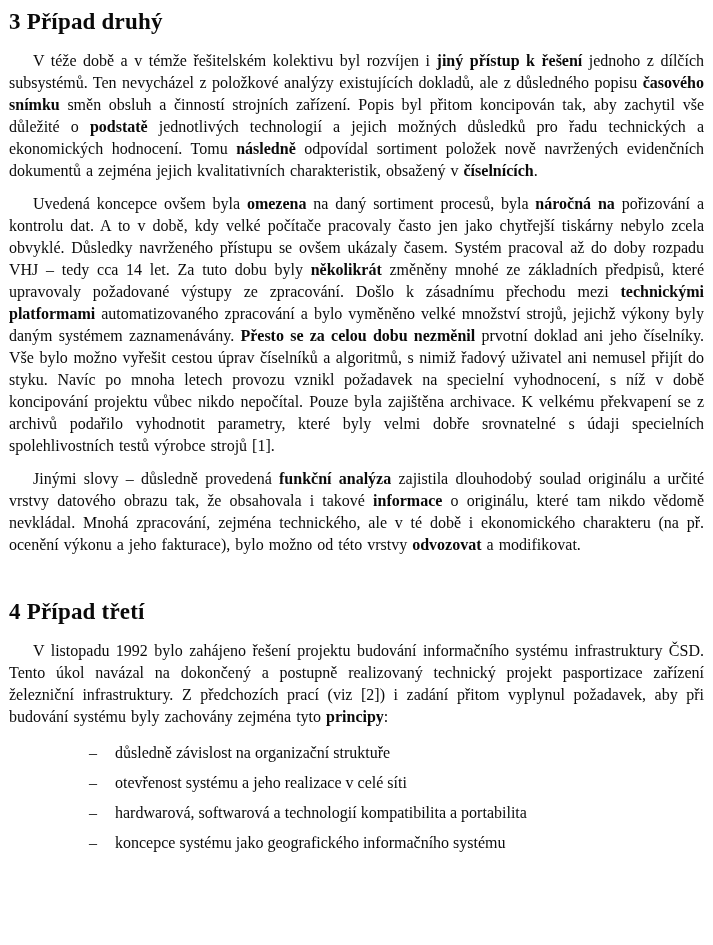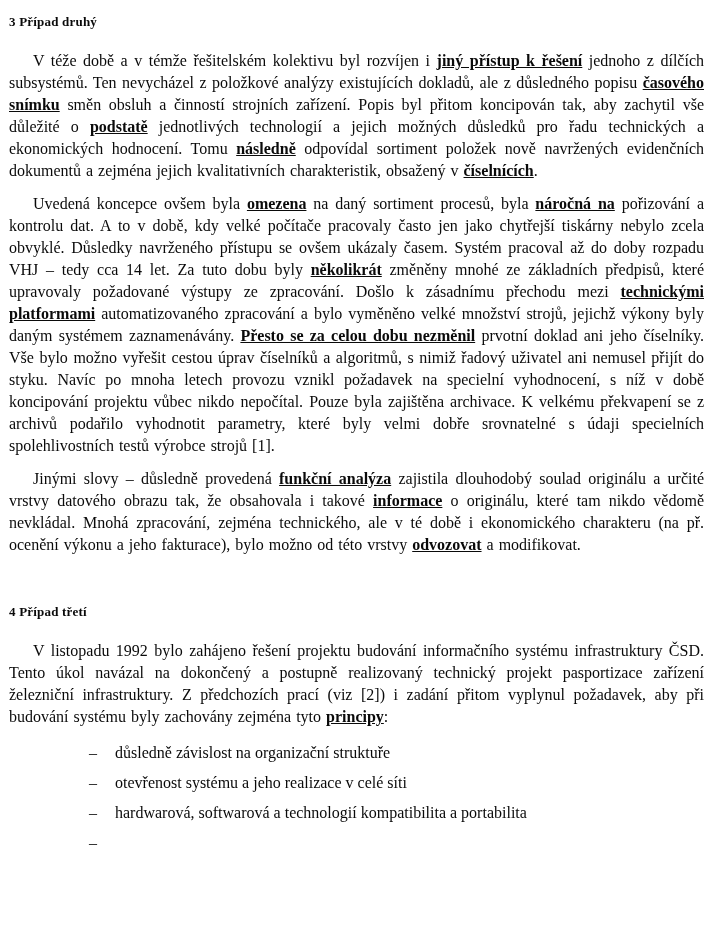--- a/index.html
+++ b/index.html
@@ -14,38 +14,37 @@
     box-sizing: border-box;
     background: #ffffff;
     color: #0a0a0a;
     font-family: "Liberation Serif", "DejaVu Serif", serif;
     font-size: 16px;
     line-height: 22px;
     padding: 10px 9px 0 9px;
     overflow: hidden;
   }
   .heading {
-    font-size: 13px;
+    font-size: 23px;
     font-weight: 700;
     margin: 0 0 16px 0;
     line-height: 24px;
     letter-spacing: 0.2px;
   }
   .heading-second {
     margin-top: 44px;
   }
   .para {
     margin: 0 0 11px 0;
     text-align: justify;
     text-indent: 24px;
     word-spacing: 1px;
   }
   .b {
     font-weight: 700;
-    text-decoration: underline;
   }
   .bullets {
     list-style: none;
     margin: 14px 0 0 0;
     padding: 0;
   }
   .bullets li {
     display: flex;
     margin: 0 0 8px 0;
     padding-left: 80px;
@@ -80,16 +79,17 @@
     <li>
       <span class="dash">–</span>
       <span>otevřenost systému a jeho realizace v celé síti</span>
     </li>
     <li>
       <span class="dash">–</span>
       <span>hardwarová, softwarová a technologií kompatibilita a portabilita</span>
     </li>
     <li>
       <span class="dash">–</span>
+      <span>koncepce systému jako geografického informačního systému</span>
     </li>
   </ul>
 
 </div>
 
 </body></html>

